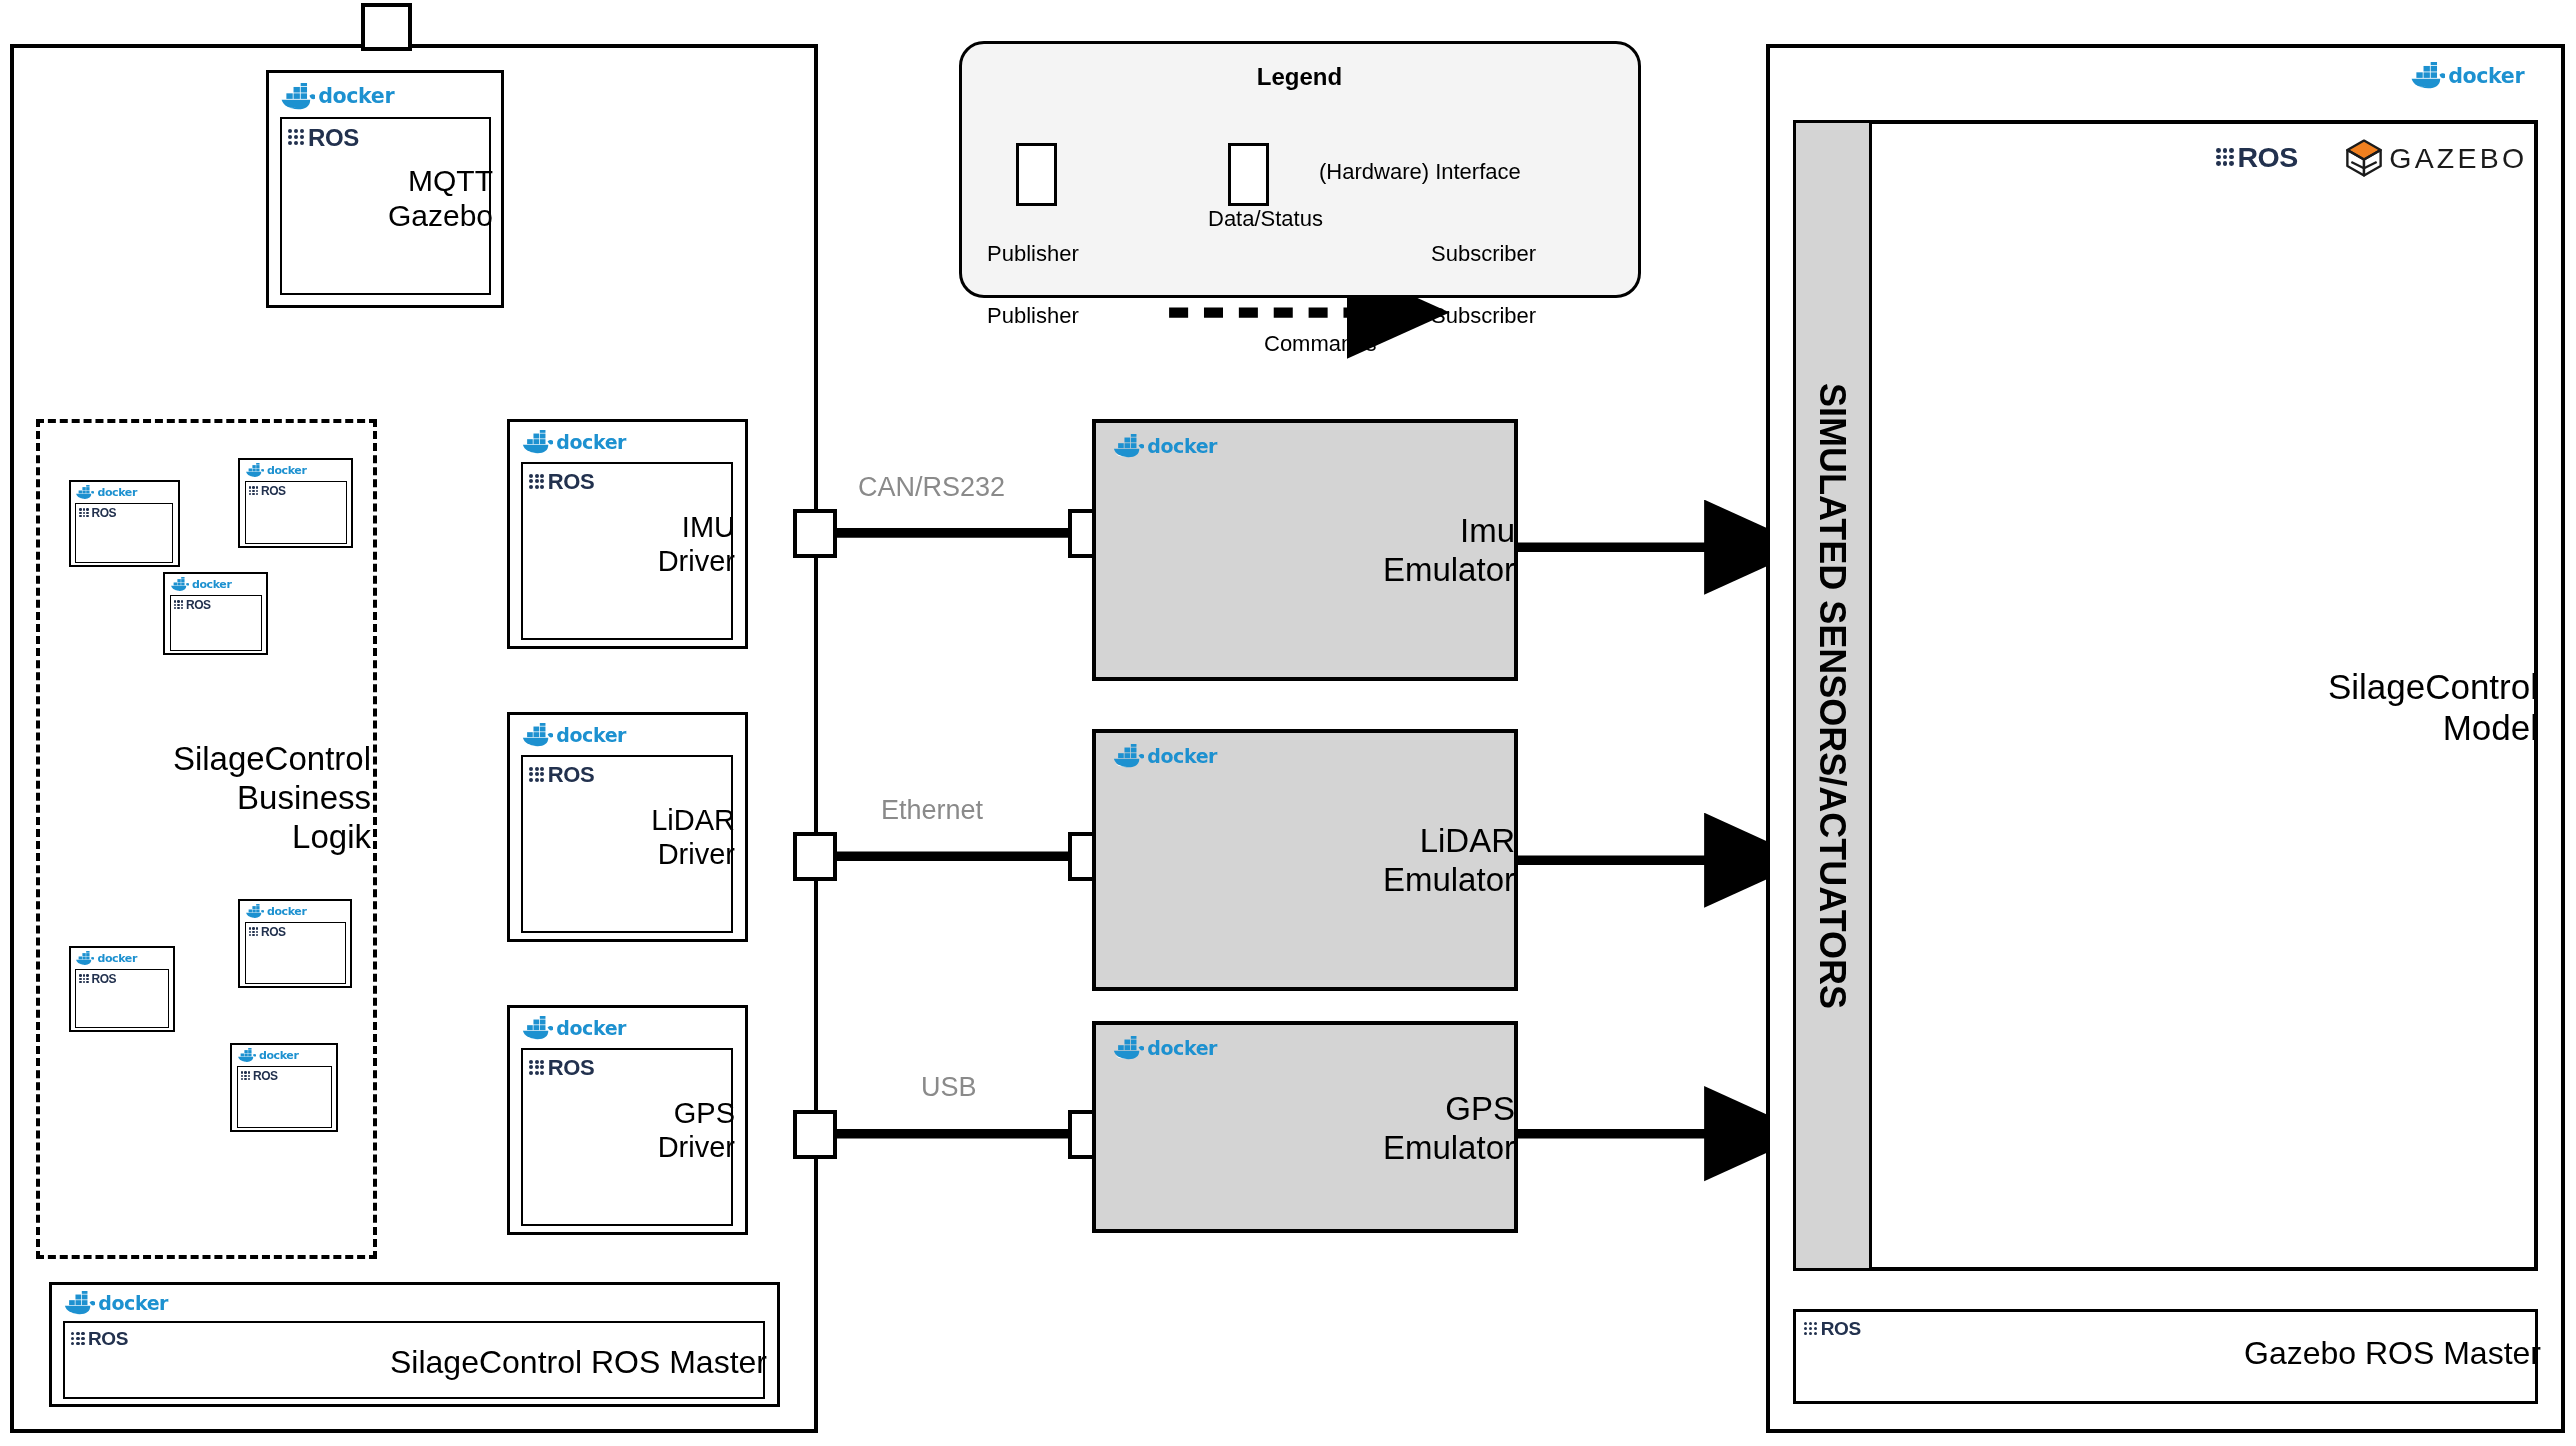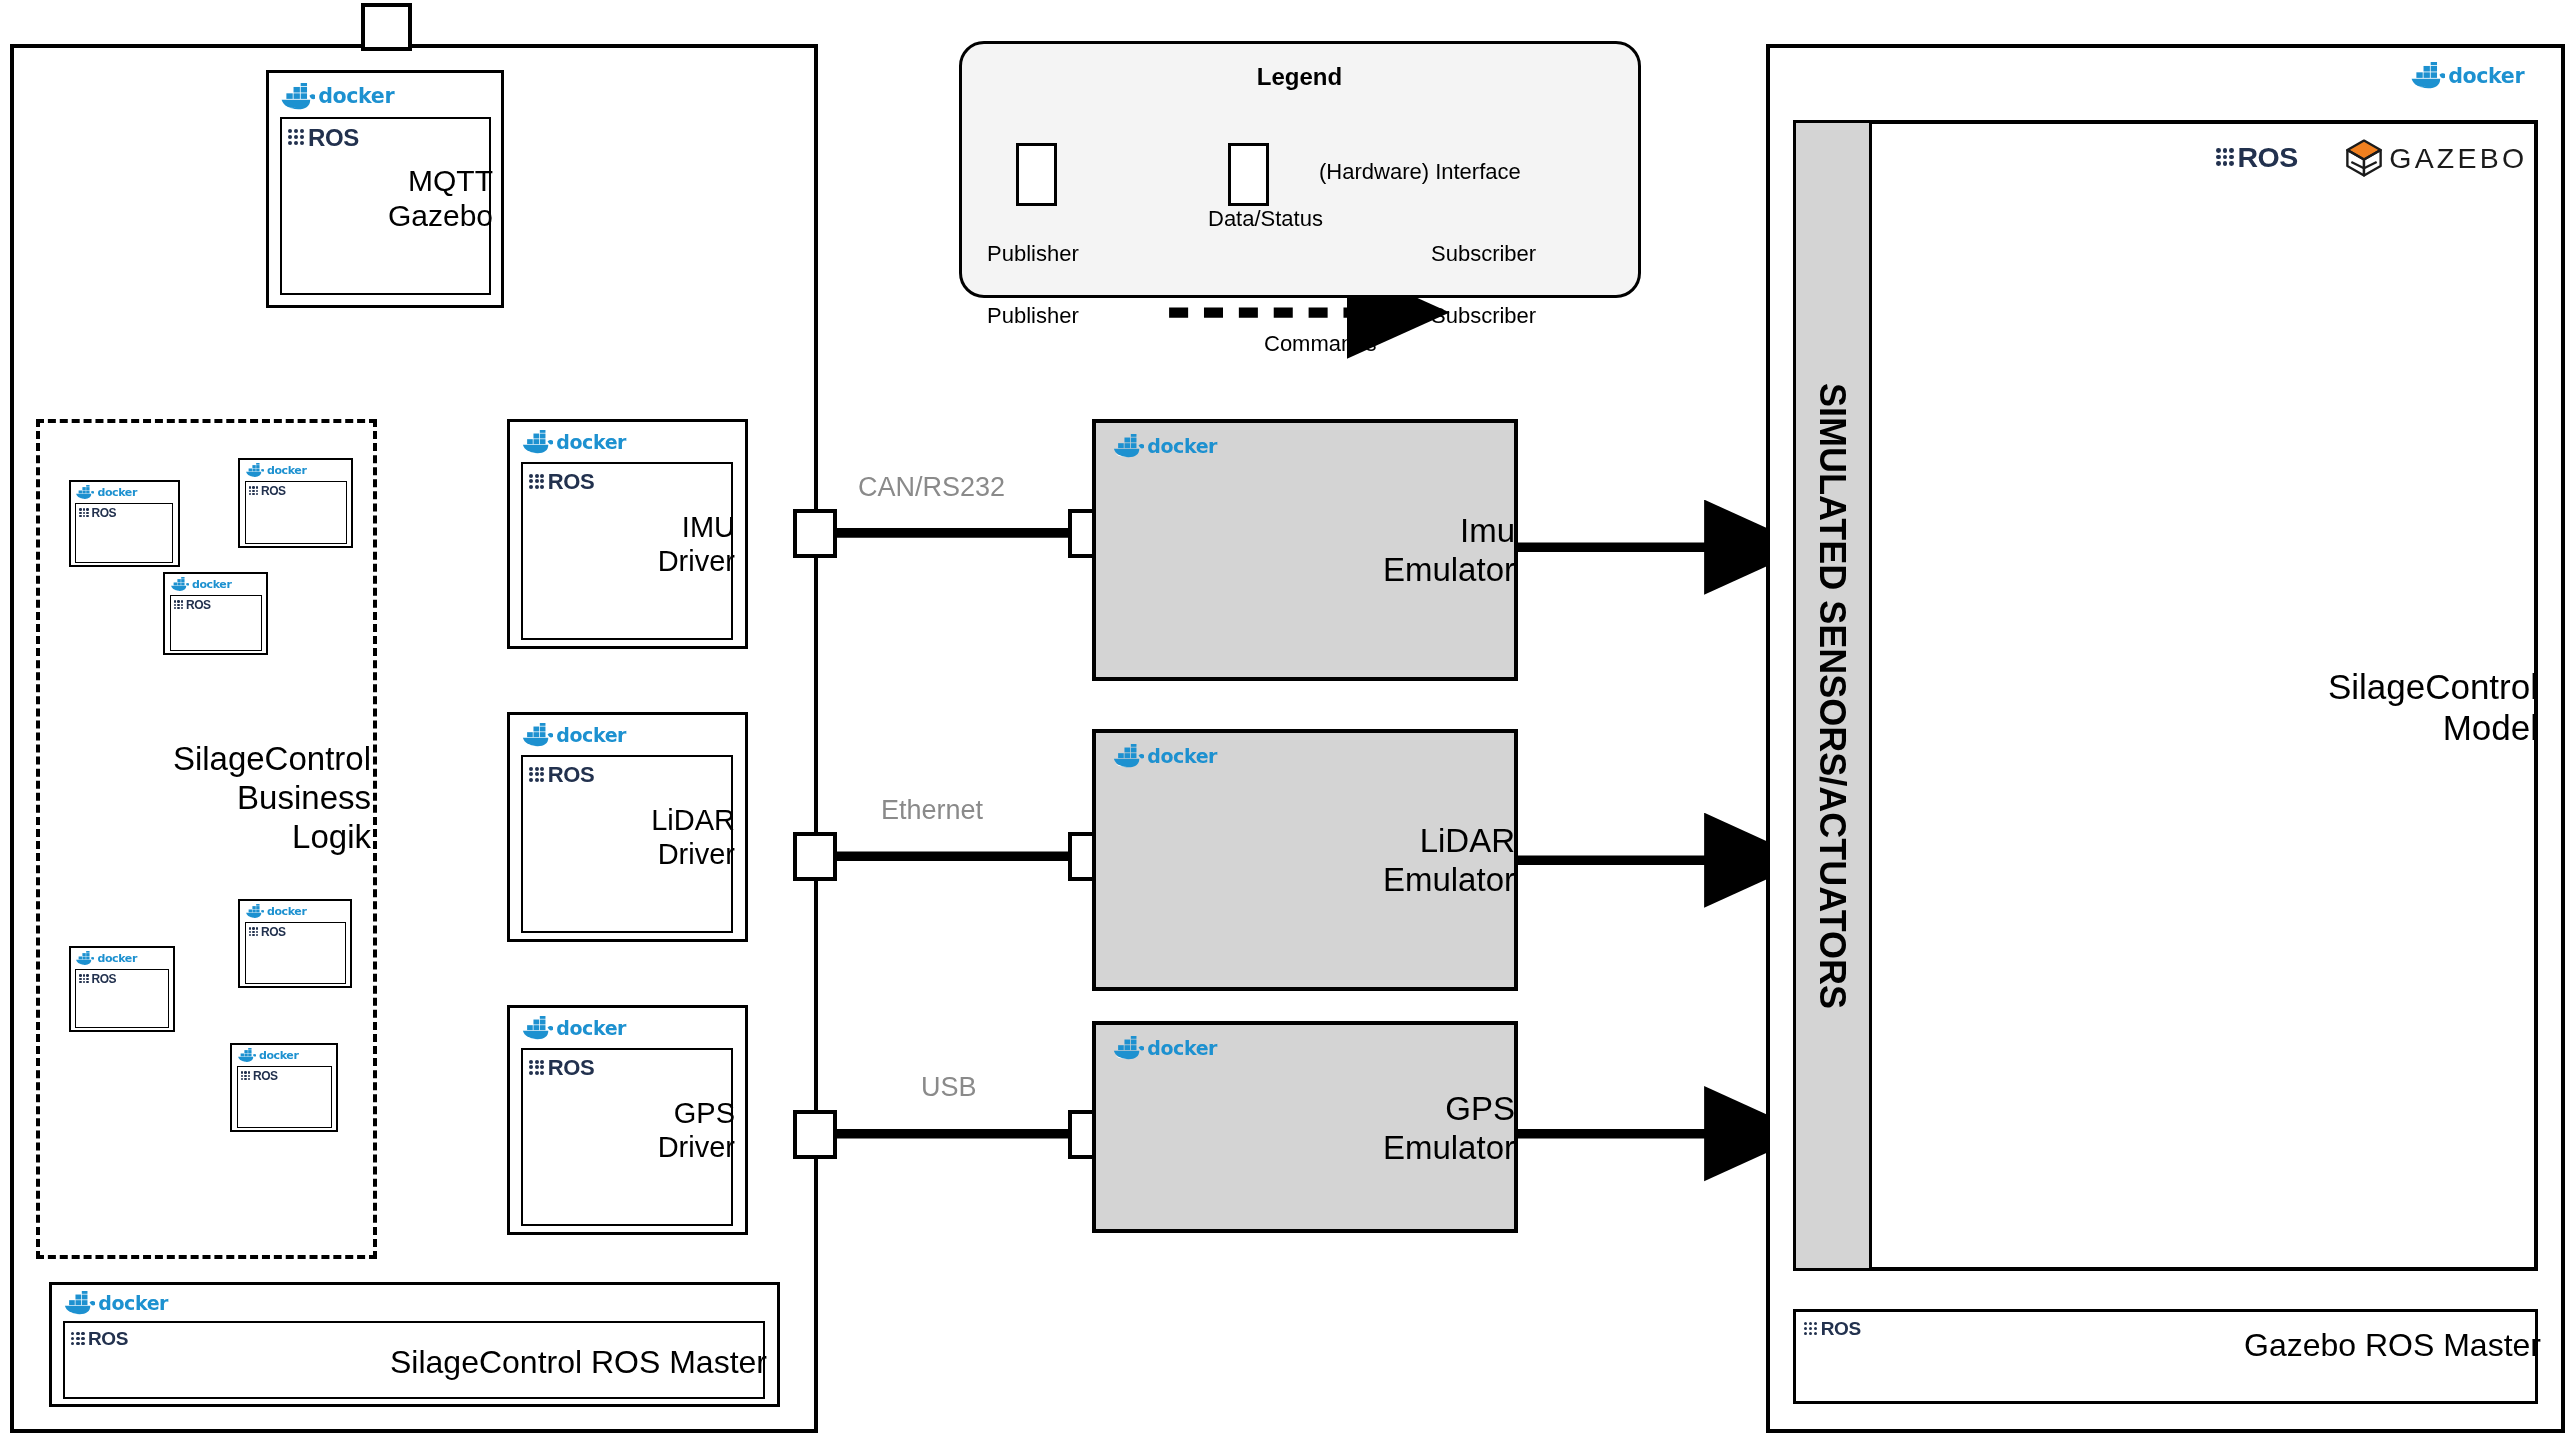--- a/index.html
+++ b/index.html
@@ -685,17 +685,17 @@
           <i style="width:3.2px;height:3.2px;"></i>
         <i style="width:3.2px;height:3.2px;"></i>
           <i style="width:3.2px;height:3.2px;"></i>
           <i style="width:3.2px;height:3.2px;"></i>
         <i style="width:3.2px;height:3.2px;"></i>
           <i style="width:3.2px;height:3.2px;"></i>
           <i style="width:3.2px;height:3.2px;"></i>
       </span>
       <span class="ros-word" style="font-size:19px;">ROS</span>
     </div>
-    <div class="abs node-label" style="left:0;top:15px;width:745px;font-size:32px;">Gazebo ROS Master</div>
+    <div class="abs node-label" style="left:0;top:23px;width:745px;font-size:32px;">Gazebo ROS Master</div>
   </div>
 
 </div>
 
 
 </body></html>

